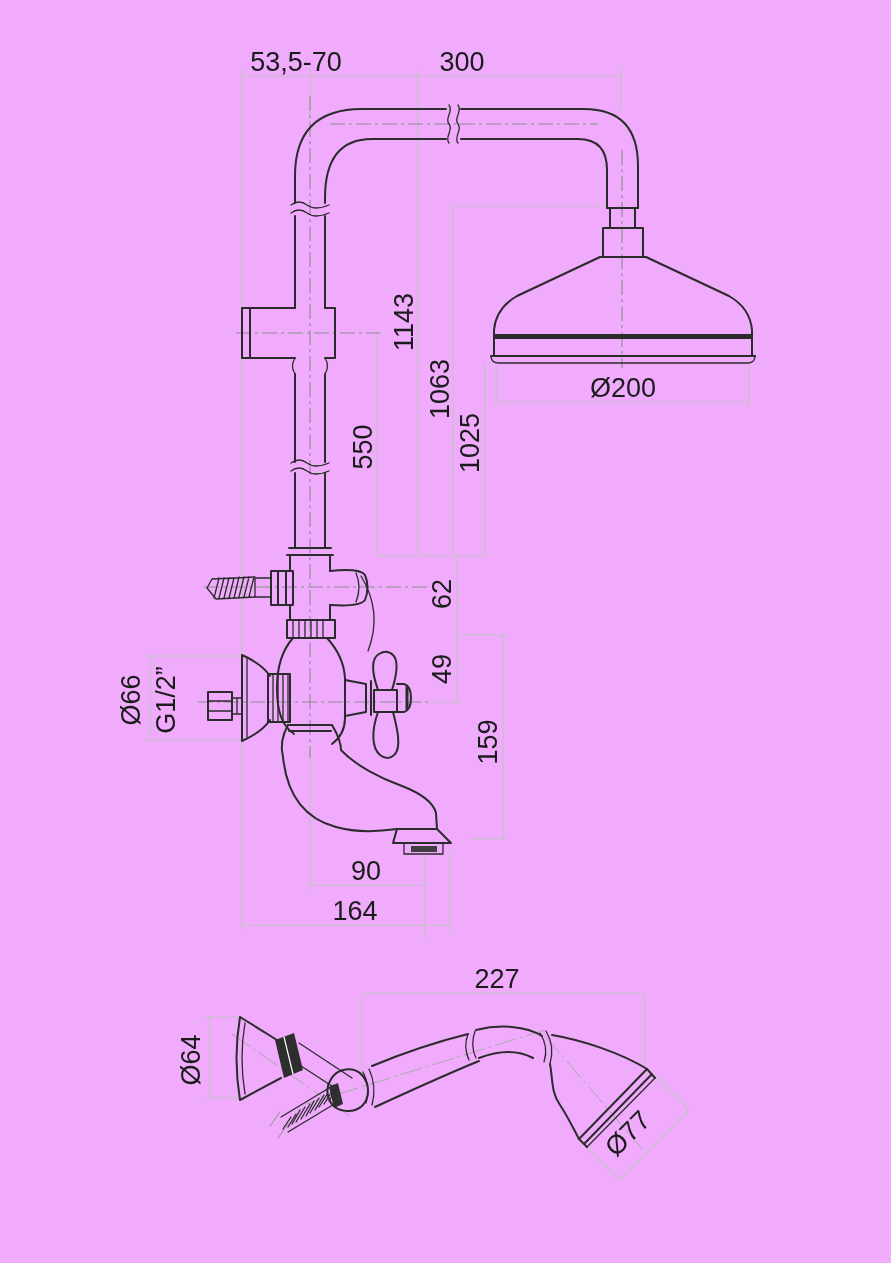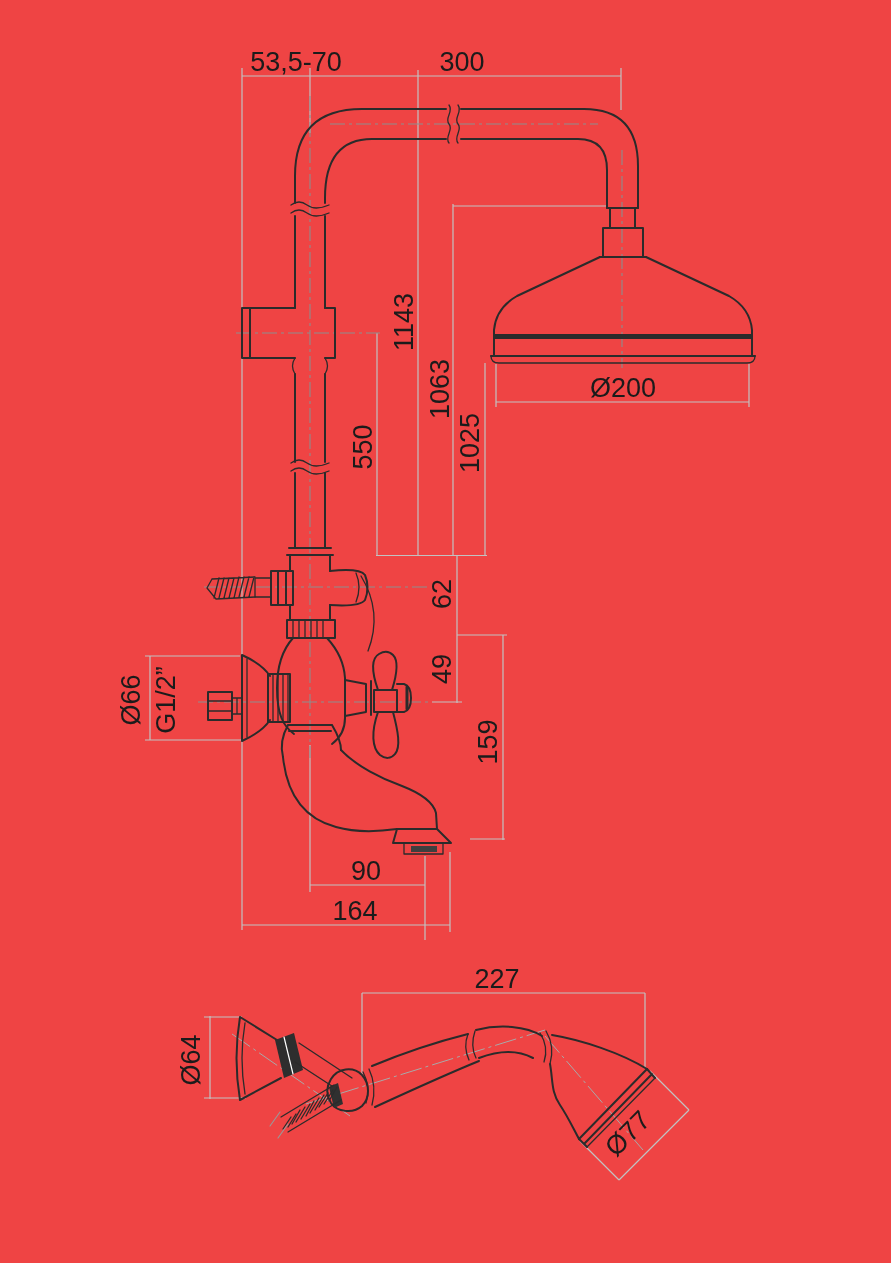--- a/index.html
+++ b/index.html
@@ -1,16 +1,16 @@
 <!DOCTYPE html>
 <html><head>
 <meta charset="utf-8">
 <style>
   html,body{margin:0;padding:0;background:#fff;}
-  .page{position:relative;width:891px;height:1263px;background:#ef4444;overflow:hidden;
+  .page{position:relative;width:891px;height:1263px;background:#f0abfc;overflow:hidden;
         font-family:"Liberation Sans",sans-serif;}
   svg{position:absolute;left:0;top:0;}
   .dim-text{font-family:"Liberation Sans",sans-serif;font-size:27px;fill:#1b1b1b;}
   .part{stroke:#2b2b2b;stroke-width:2;fill:none;stroke-linecap:round;stroke-linejoin:round;}
   .part-thin{stroke:#2b2b2b;stroke-width:1.3;fill:none;stroke-linecap:round;}
   .dim{stroke:#c2c2c2;stroke-width:1.2;fill:none;}
   .cl{stroke:#8d8d8d;stroke-width:1.1;fill:none;stroke-dasharray:15 4 3 4;}
   .clh{stroke:#a9a9a9;stroke-width:1;fill:none;stroke-dasharray:22 4 3 4;}
 </style>
 </head>

